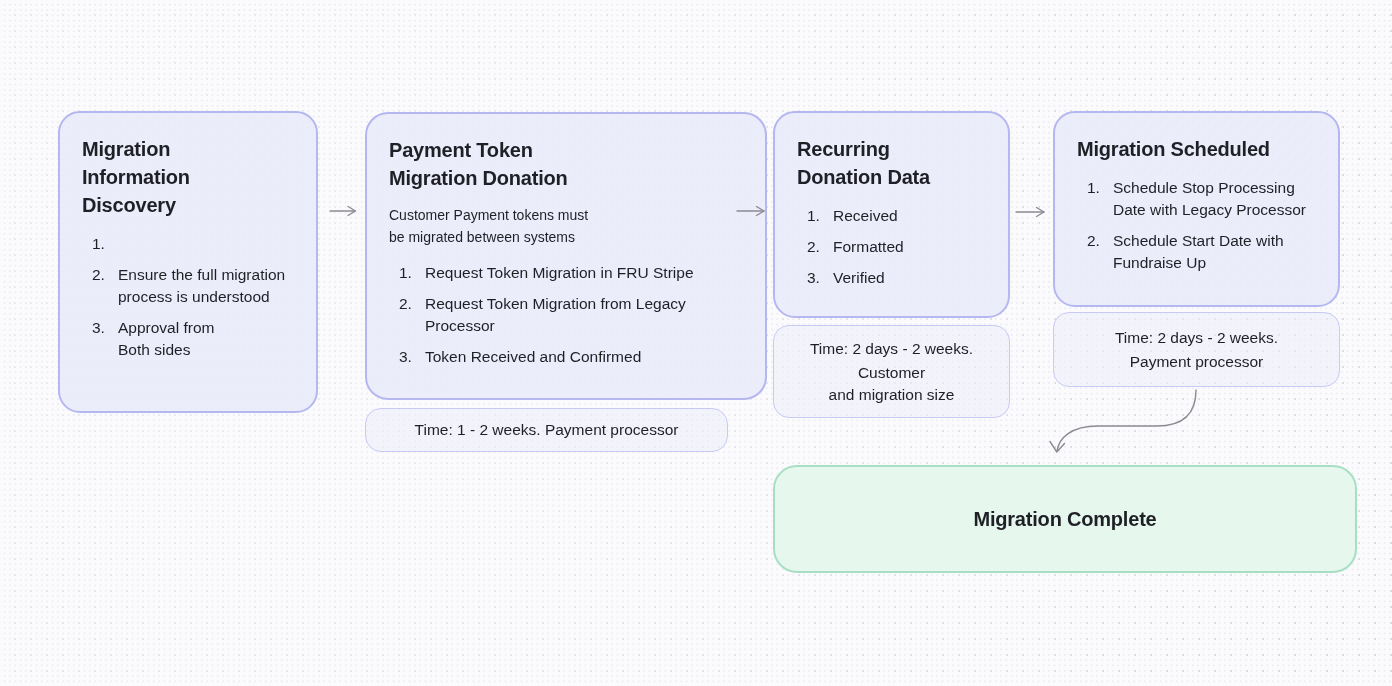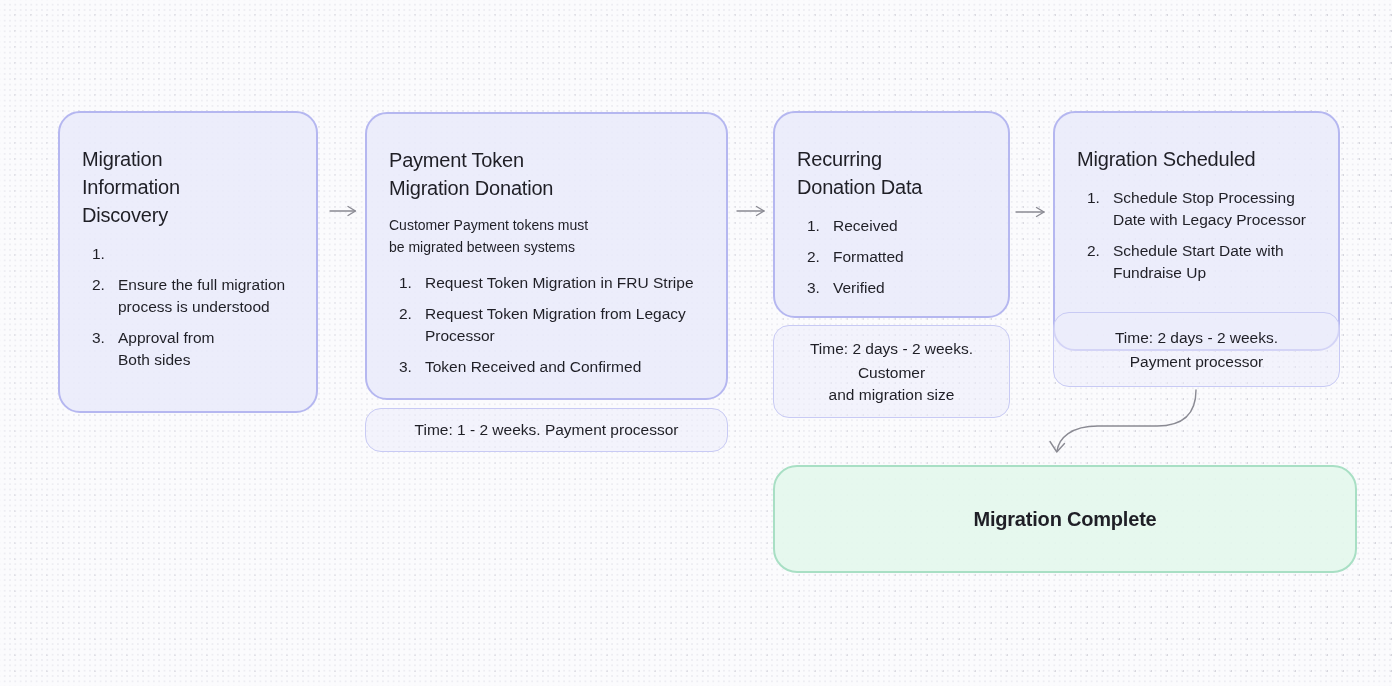--- a/index.html
+++ b/index.html
@@ -25,21 +25,21 @@
     background-size:5.333px 5.333px,16px 16px;
     background-position:2px 2px,7px 7px;
   }
   .node{
     position:absolute;
     background:var(--node-fill);
     border:2px solid var(--node-border);
     border-radius:22px;
     padding:22px;
   }
-  .node-title{font-size:20px;line-height:28px;font-weight:400;letter-spacing:-0.2px;margin-top:10px;}
+  .node-title{font-size:20px;line-height:28px;font-weight:700;letter-spacing:-0.2px;}
   .tl{display:block;}
   .desc{margin-top:12px;font-size:14px;line-height:22px;}
   .list{margin-top:14px;padding-left:10px;display:flex;flex-direction:column;gap:9px;}
   .li{display:flex;font-size:15.5px;line-height:22px;}
   .num{width:26px;flex:none;}
   .itx{flex:1;}
   .ln{display:block;}
   .time-note{
     position:absolute;
     background:var(--time-fill);
@@ -86,21 +86,21 @@
       <div class="li">
         <span class="num">3.</span>
         <span class="itx">
             <span class="ln">Approval from</span>
             <span class="ln">Both sides</span>
           </span>
       </div>
     </div>
   </div>
 
-  <div class="node" style="left:365px;top:112px;width:363px;height:288px;">
+  <div class="node" style="left:365px;top:112px;width:402px;height:288px;border-radius:23px;">
     <div class="node-title">
       <span class="tl">Payment Token</span>
       <span class="tl">Migration Donation</span>
     </div>
     <div class="desc">
       <span class="ln">Customer Payment tokens must</span>
       <span class="ln">be migrated between systems</span>
     </div>
     <div class="list">
       <div class="li">
@@ -155,21 +155,21 @@
       </div>
     </div>
   </div>
 
   <div class="time-note" style="left:773px;top:325px;width:237px;height:93px;gap:2px;">
     <span class="ln">Time: 2 days - 2 weeks.</span>
     <span class="ln" style="margin-top:2px;">Customer</span>
     <span class="ln">and migration size</span>
   </div>
 
-  <div class="node" style="left:1053px;top:111px;width:287px;height:240px;">
+  <div class="node" style="left:1053px;top:111px;width:287px;height:196px;">
     <div class="node-title">
       <span class="tl">Migration Scheduled</span>
     </div>
     <div class="list">
       <div class="li">
         <span class="num">1.</span>
         <span class="itx">
             <span class="ln">Schedule Stop Processing</span>
             <span class="ln">Date with Legacy Processor</span>
           </span>

